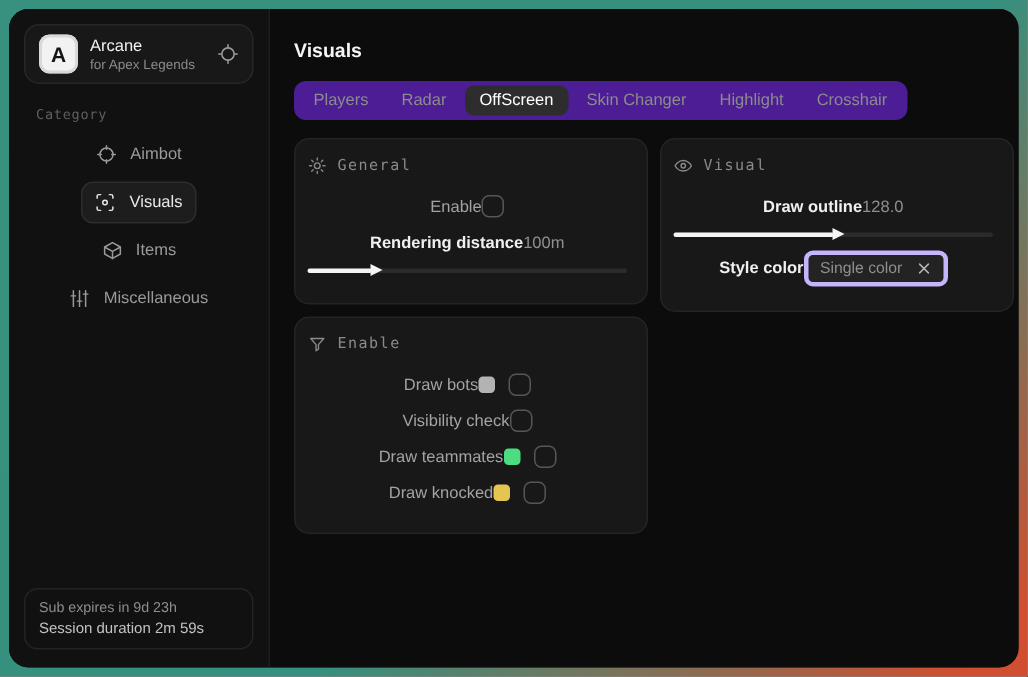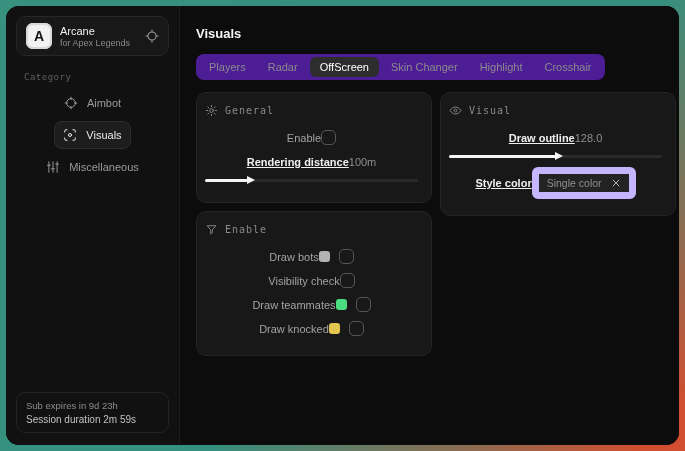--- a/index.html
+++ b/index.html
@@ -87,21 +87,21 @@
     display:flex; align-items:center; gap:7px;
     color:#8a8a8a; font-family:"DejaVu Sans Mono", monospace;
     font-size:10px; letter-spacing:1px; margin-bottom:10px;
   }
   .panel-header .ic { display:flex; color:#8a8a8a; }
 
   .row {
     display:flex; justify-content:center; align-items:center;
     min-height:21px; margin-bottom:3px; font-size:11px; color:#a3a3a3;
   }
-  .row .lbl-strong { color:#f0f0f0; font-weight:bold;text-decoration:underline; }
+  .row .lbl-strong { color:#f0f0f0; font-weight:bold; }
   .row .val { color:#8f8f8f; font-size:11px; }
   .right-controls { display:flex; align-items:center; gap:9px; }
 
   .checkbox {
     width:15px; height:15px; border:1.5px solid #565656;
     border-radius:5px; background:transparent; cursor:pointer;
   }
   .swatch { width:11px; height:11px; border-radius:3px; cursor:pointer; }
 
   .slider { position:relative; height:10px; margin:3px 0 4px 0; cursor:pointer; }
@@ -116,21 +116,21 @@
   .slider-thumb {
     position:absolute; right:-7px; top:-2.5px;
     width:0; height:0;
     border-left:8px solid #f5f5f5;
     border-top:4px solid transparent;
     border-bottom:4px solid transparent;
   }
 
   .select {
     display:flex; align-items:center; gap:9px;
-    background:#232323; border:7px solid #c4b5fd; border-radius:6px;
+    background:#232323; border:3px solid #c4b5fd; border-radius:6px;
     padding:3px 8px; cursor:pointer;
   }
   .select-value { color:#8f8f8f; font-size:10.5px; }
   .select .x { display:flex; color:#b5b5b5; }
 </style>
 </head>
 <body>
 
 <div class="window">
 
@@ -174,20 +174,30 @@
             <path d="M3 7V5a2 2 0 0 1 2-2h2"></path>
               <path d="M17 3h2a2 2 0 0 1 2 2v2"></path>
             <path d="M21 17v2a2 2 0 0 1-2 2h-2"></path>
               <path d="M7 21H5a2 2 0 0 1-2-2v-2"></path>
             <circle cx="12" cy="12" r="2.6"></circle>
           </svg>
         </span>
         <span>Visuals</span>
       </div>
 
+      <div class="nav-item">
+        <span class="ic">
+          <svg width="14" height="14" viewBox="0 0 24 24" fill="none" stroke="currentColor" stroke-width="1.7" stroke-linejoin="round">
+            <path d="M21 8l-9-5-9 5v8l9 5 9-5z"></path>
+              <path d="M3.3 8.3L12 13l8.7-4.7"></path>
+              <path d="M12 22V13"></path>
+          </svg>
+        </span>
+        <span>Items</span>
+      </div>
 
       <div class="nav-item">
         <span class="ic">
           <svg width="14" height="14" viewBox="0 0 24 24" fill="none" stroke="currentColor" stroke-width="1.7" stroke-linecap="round">
             <line x1="5" y1="3" x2="5" y2="21"></line>
               <line x1="12" y1="3" x2="12" y2="21"></line>
               <line x1="19" y1="3" x2="19" y2="21"></line>
             <line x1="2.5" y1="9" x2="7.5" y2="9"></line>
               <line x1="9.5" y1="15" x2="14.5" y2="15"></line>
               <line x1="16.5" y1="7" x2="21.5" y2="7"></line>

